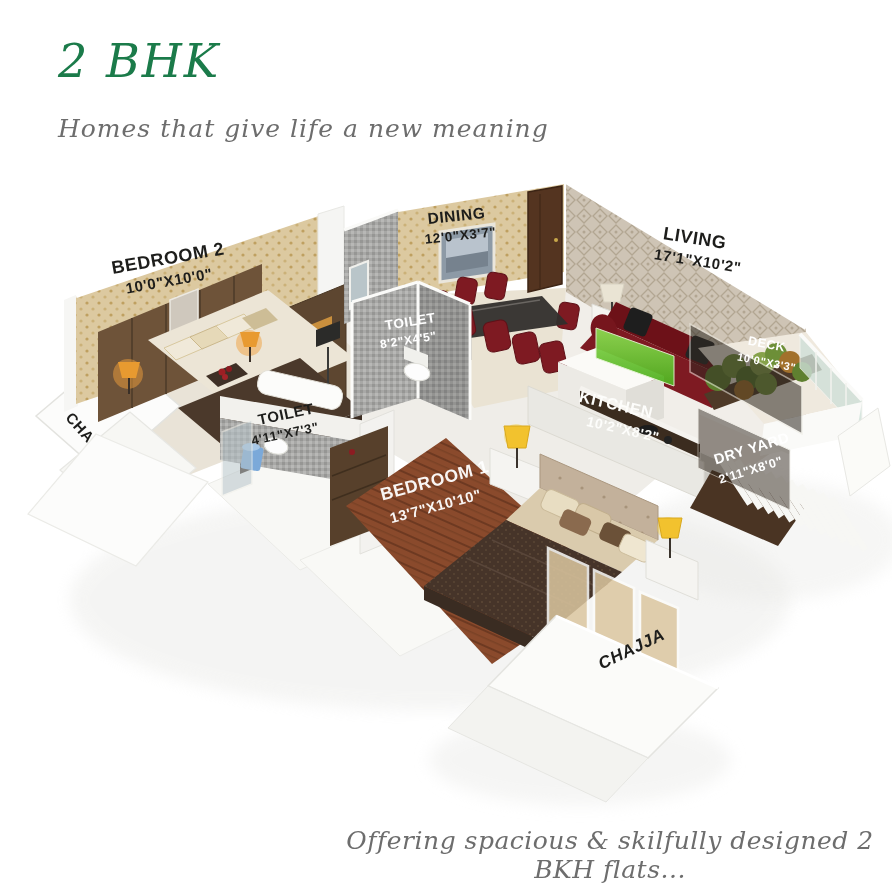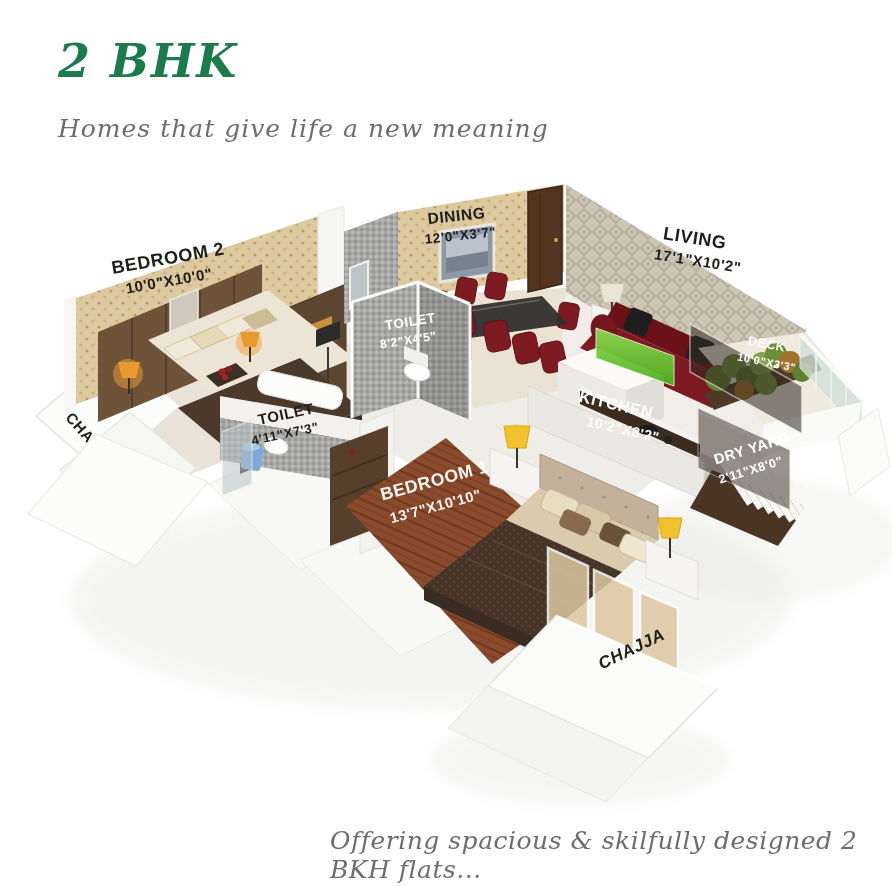--- a/index.html
+++ b/index.html
@@ -1,22 +1,22 @@
 <!DOCTYPE html>
 <html><head>
 <meta charset="utf-8">
 <style>
   html,body{margin:0;padding:0;background:#ffffff;}
   #stage{position:relative;width:892px;height:887px;background:#ffffff;overflow:hidden;
          font-family:"Liberation Sans","DejaVu Sans",sans-serif;}
   .title{position:absolute;left:58px;top:34px;font-family:"DejaVu Serif","Liberation Serif",serif;
-         font-style:italic;font-weight:700;font-size:46px;color:#1b7b4a;letter-spacing:2px;}
+         font-style:italic;font-weight:400;font-size:46px;color:#1b7b4a;letter-spacing:2px;}
   .subtitle{position:absolute;left:58px;top:114px;font-family:"DejaVu Serif","Liberation Serif",serif;
          font-style:italic;font-size:25px;color:#6d6d6d;letter-spacing:1px;text-align:center;}
-  .caption{position:absolute;left:330px;top:826px;width:560px;
+  .caption{position:absolute;left:330px;top:826px;width:560px;text-align:center;
          font-family:"DejaVu Serif","Liberation Serif",serif;font-style:italic;font-size:25px;
          color:#6d6d6d;letter-spacing:0.5px;}
   svg{position:absolute;left:0;top:0;}
   .t-bold{font-family:"Liberation Sans","DejaVu Sans",sans-serif;font-weight:700;letter-spacing:0.6px;}
   .t-italic{font-style:italic;}
 </style>
 </head>
 <body>
 
 <div id="stage">

